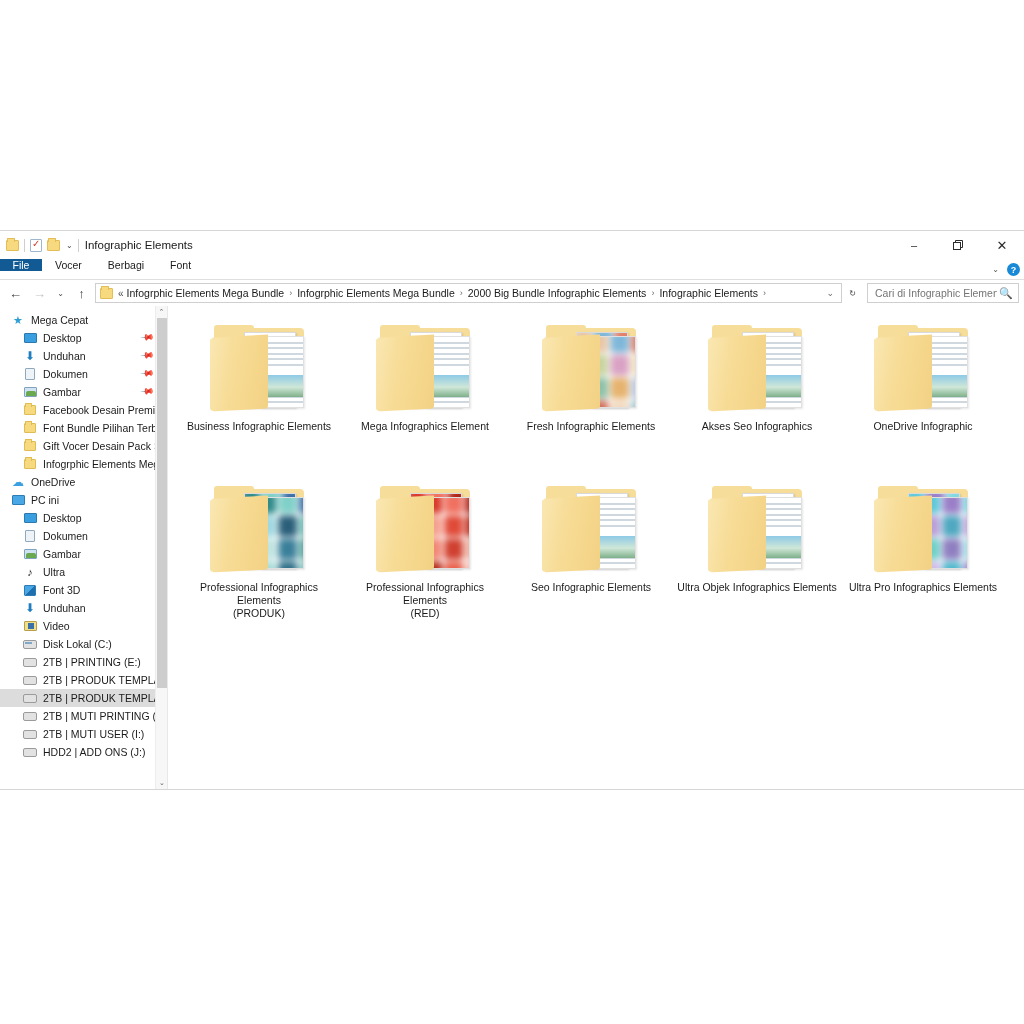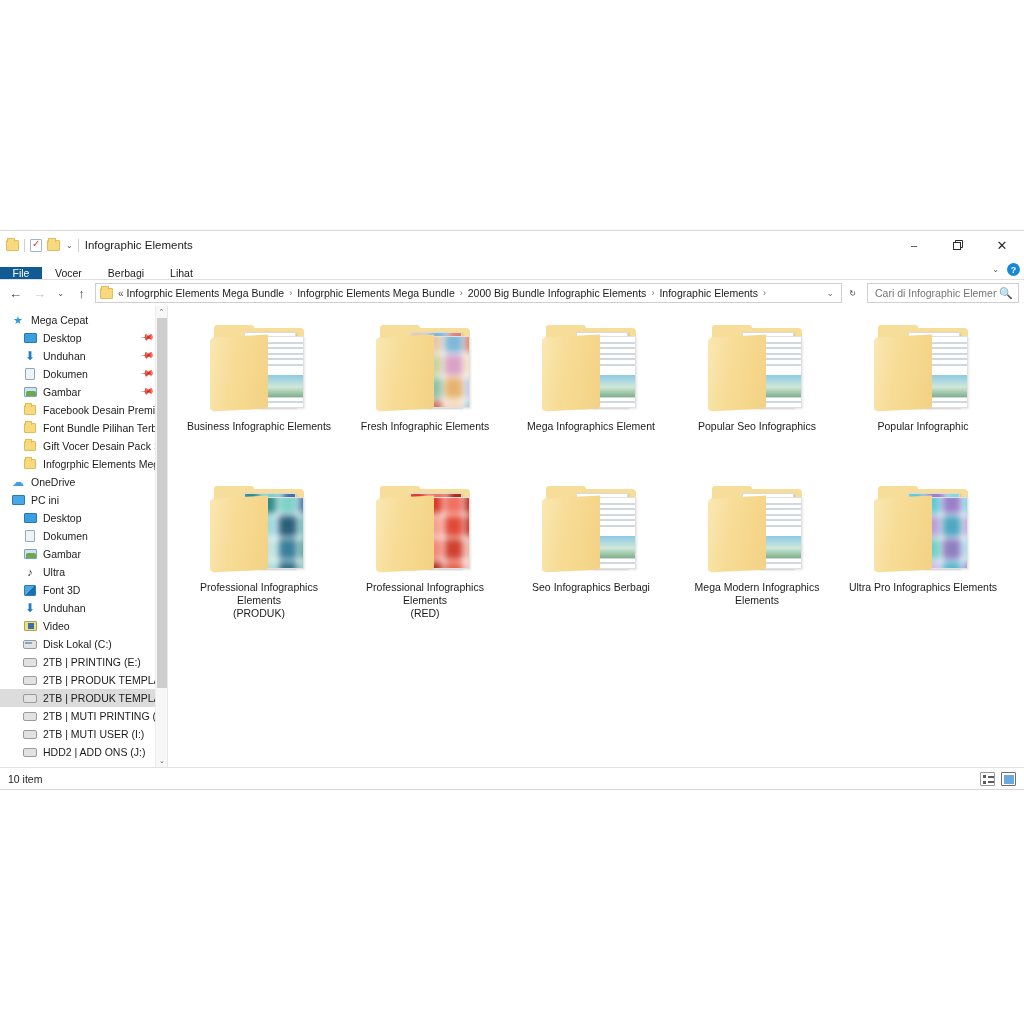--- a/index.html
+++ b/index.html
@@ -57,21 +57,21 @@
     position: absolute; right: 0; top: 0; height: 28px; display: flex;
   }
   .wc {
     width: 44px; height: 28px; display: flex; align-items: center;
     justify-content: center; font-size: 11px; color: #2b2b2b;
   }
   .wc.close { font-size: 13px; }
 
   
   .ribbon {
-    height: 21px; flex: 0 0 21px; display: flex; align-items: flex-end;
+    height: 21px; flex: 0 0 21px; display: flex; align-items: flex-start;
     background: #ffffff; border-bottom: 1px solid #dfdfdf; position: relative;
   }
   .tab-file {
     width: 42px; background: #125a94; color: #fff; font-size: 10.5px;
     display: flex; align-items: center; justify-content: center;
   }
   .tab {
     padding: 0 13px; font-size: 10.5px; color: #1a1a1a;
     display: flex; align-items: center; justify-content: center;
   }
@@ -329,21 +329,21 @@
           </svg>
         </div>
         <div class="wc close">✕</div>
       </div>
     </div>
 
     <div class="ribbon">
       <div class="tab-file">File</div>
       <div class="tab">Vocer</div>
       <div class="tab">Berbagi</div>
-      <div class="tab">Lihat</div>
+      <div class="tab">Font</div>
       <div class="ribbon-right">
         <span class="rb-caret">⌄</span>
         <span class="help-icon">?</span>
       </div>
     </div>
 
     <div class="addressbar">
       <div class="navbtn">←</div>
       <div class="navbtn disabled">→</div>
       <div class="navbtn small">⌄</div>
@@ -573,20 +573,61 @@
                       <i style="top:64.4px"></i>
                       <i style="top:69.80000000000001px"></i>
                     </div>
                     <div class="photo"></div>
                   </div>
                   <div class="front"></div>
                   <div class="frontflap"></div>
                 </div>
               </div>
               <div class="tile-label"><span>Business Infographic Elements</span></div>
+            </div>
+            <div class="tile">
+              <div class="thumb">
+                <div class="fold">
+                  <div class="backpanel"></div>
+                  <div class="tab-top"></div>
+                  <div class="sheet">
+                    <div class="lines">
+                      <i style="top:5px"></i>
+                      <i style="top:10.4px"></i>
+                      <i style="top:15.8px"></i>
+                      <i style="top:21.200000000000003px"></i>
+                      <i style="top:26.6px"></i>
+                      <i style="top:48.2px"></i>
+                      <i style="top:53.6px"></i>
+                      <i style="top:59px"></i>
+                      <i style="top:64.4px"></i>
+                      <i style="top:69.80000000000001px"></i>
+                    </div>
+                    <div class="photo"></div>
+                  </div>
+                  <div class="sheet2">
+                    <div class="lines">
+                      <i style="top:5px"></i>
+                      <i style="top:10.4px"></i>
+                      <i style="top:15.8px"></i>
+                      <i style="top:21.200000000000003px"></i>
+                      <i style="top:26.6px"></i>
+                      <i style="top:48.2px"></i>
+                      <i style="top:53.6px"></i>
+                      <i style="top:59px"></i>
+                      <i style="top:64.4px"></i>
+                      <i style="top:69.80000000000001px"></i>
+                    </div>
+                    <div class="photo"></div>
+                  </div>
+                  <div class="front"></div>
+                  <div class="frontflap"></div>
+                </div>
+              </div>
+              <div class="tile-label"><span>Mega Infographics Element</span></div>
             </div>
             <div class="tile">
               <div class="thumb">
                 <div class="fold">
                   <div class="backpanel"></div>
                   <div class="tab-top"></div>
                   <div class="sheet">
                     <div class="blur">
                       <span style="left:0px;top:0px;width:16px;height:18px;background:#e8c7a8"></span>
                       <span style="left:18px;top:0px;width:16px;height:18px;background:#7fb7d9"></span>
@@ -656,21 +697,21 @@
                       <i style="top:59px"></i>
                       <i style="top:64.4px"></i>
                       <i style="top:69.80000000000001px"></i>
                     </div>
                     <div class="photo"></div>
                   </div>
                   <div class="front"></div>
                   <div class="frontflap"></div>
                 </div>
               </div>
-              <div class="tile-label"><span>Mega Infographics Element</span></div>
+              <div class="tile-label"><span>Akses Seo Infographics</span></div>
             </div>
             <div class="tile">
               <div class="thumb">
                 <div class="fold">
                   <div class="backpanel"></div>
                   <div class="tab-top"></div>
                   <div class="sheet">
                     <div class="lines">
                       <i style="top:5px"></i>
                       <i style="top:10.4px"></i>
@@ -697,62 +738,21 @@
                       <i style="top:59px"></i>
                       <i style="top:64.4px"></i>
                       <i style="top:69.80000000000001px"></i>
                     </div>
                     <div class="photo"></div>
                   </div>
                   <div class="front"></div>
                   <div class="frontflap"></div>
                 </div>
               </div>
-              <div class="tile-label"><span>Popular Seo Infographics</span></div>
-            </div>
-            <div class="tile">
-              <div class="thumb">
-                <div class="fold">
-                  <div class="backpanel"></div>
-                  <div class="tab-top"></div>
-                  <div class="sheet">
-                    <div class="lines">
-                      <i style="top:5px"></i>
-                      <i style="top:10.4px"></i>
-                      <i style="top:15.8px"></i>
-                      <i style="top:21.200000000000003px"></i>
-                      <i style="top:26.6px"></i>
-                      <i style="top:48.2px"></i>
-                      <i style="top:53.6px"></i>
-                      <i style="top:59px"></i>
-                      <i style="top:64.4px"></i>
-                      <i style="top:69.80000000000001px"></i>
-                    </div>
-                    <div class="photo"></div>
-                  </div>
-                  <div class="sheet2">
-                    <div class="lines">
-                      <i style="top:5px"></i>
-                      <i style="top:10.4px"></i>
-                      <i style="top:15.8px"></i>
-                      <i style="top:21.200000000000003px"></i>
-                      <i style="top:26.6px"></i>
-                      <i style="top:48.2px"></i>
-                      <i style="top:53.6px"></i>
-                      <i style="top:59px"></i>
-                      <i style="top:64.4px"></i>
-                      <i style="top:69.80000000000001px"></i>
-                    </div>
-                    <div class="photo"></div>
-                  </div>
-                  <div class="front"></div>
-                  <div class="frontflap"></div>
-                </div>
-              </div>
-              <div class="tile-label"><span>Popular Infographic</span></div>
+              <div class="tile-label"><span>OneDrive Infographic</span></div>
             </div>
             <div class="tile">
               <div class="thumb">
                 <div class="fold">
                   <div class="backpanel"></div>
                   <div class="tab-top"></div>
                   <div class="sheet">
                     <div class="blur">
                       <span style="left:0px;top:0px;width:16px;height:18px;background:#2f8a8a"></span>
                       <span style="left:18px;top:0px;width:16px;height:18px;background:#7fd0c8"></span>
@@ -865,21 +865,21 @@
                       <i style="top:59px"></i>
                       <i style="top:64.4px"></i>
                       <i style="top:69.80000000000001px"></i>
                     </div>
                     <div class="photo"></div>
                   </div>
                   <div class="front"></div>
                   <div class="frontflap"></div>
                 </div>
               </div>
-              <div class="tile-label"><span>Seo Infographics Berbagi</span></div>
+              <div class="tile-label"><span>Seo Infographic Elements</span></div>
             </div>
             <div class="tile">
               <div class="thumb">
                 <div class="fold">
                   <div class="backpanel"></div>
                   <div class="tab-top"></div>
                   <div class="sheet">
                     <div class="lines">
                       <i style="top:5px"></i>
                       <i style="top:10.4px"></i>
@@ -906,21 +906,21 @@
                       <i style="top:59px"></i>
                       <i style="top:64.4px"></i>
                       <i style="top:69.80000000000001px"></i>
                     </div>
                     <div class="photo"></div>
                   </div>
                   <div class="front"></div>
                   <div class="frontflap"></div>
                 </div>
               </div>
-              <div class="tile-label"><span>Mega Modern Infographics Elements</span></div>
+              <div class="tile-label"><span>Ultra Objek Infographics Elements</span></div>
             </div>
             <div class="tile">
               <div class="thumb">
                 <div class="fold">
                   <div class="backpanel"></div>
                   <div class="tab-top"></div>
                   <div class="sheet">
                     <div class="blur">
                       <span style="left:0px;top:0px;width:16px;height:18px;background:#5fc8d8"></span>
                       <span style="left:18px;top:0px;width:16px;height:18px;background:#9a7fc8"></span>
@@ -955,25 +955,14 @@
                   <div class="front"></div>
                   <div class="frontflap"></div>
                 </div>
               </div>
               <div class="tile-label"><span>Ultra Pro Infographics Elements</span></div>
             </div>
           </div>
       </div>
     </div>
 
-    <div class="statusbar">
-      <span class="status-text">10 item</span>
-      <span class="view-toggles">
-        <span class="vt details">
-            <i></i>
-          </span>
-        <span class="vt tiles">
-            <i></i>
-          </span>
-      </span>
-    </div>
   </div>
 </div>
 
 </body></html>

